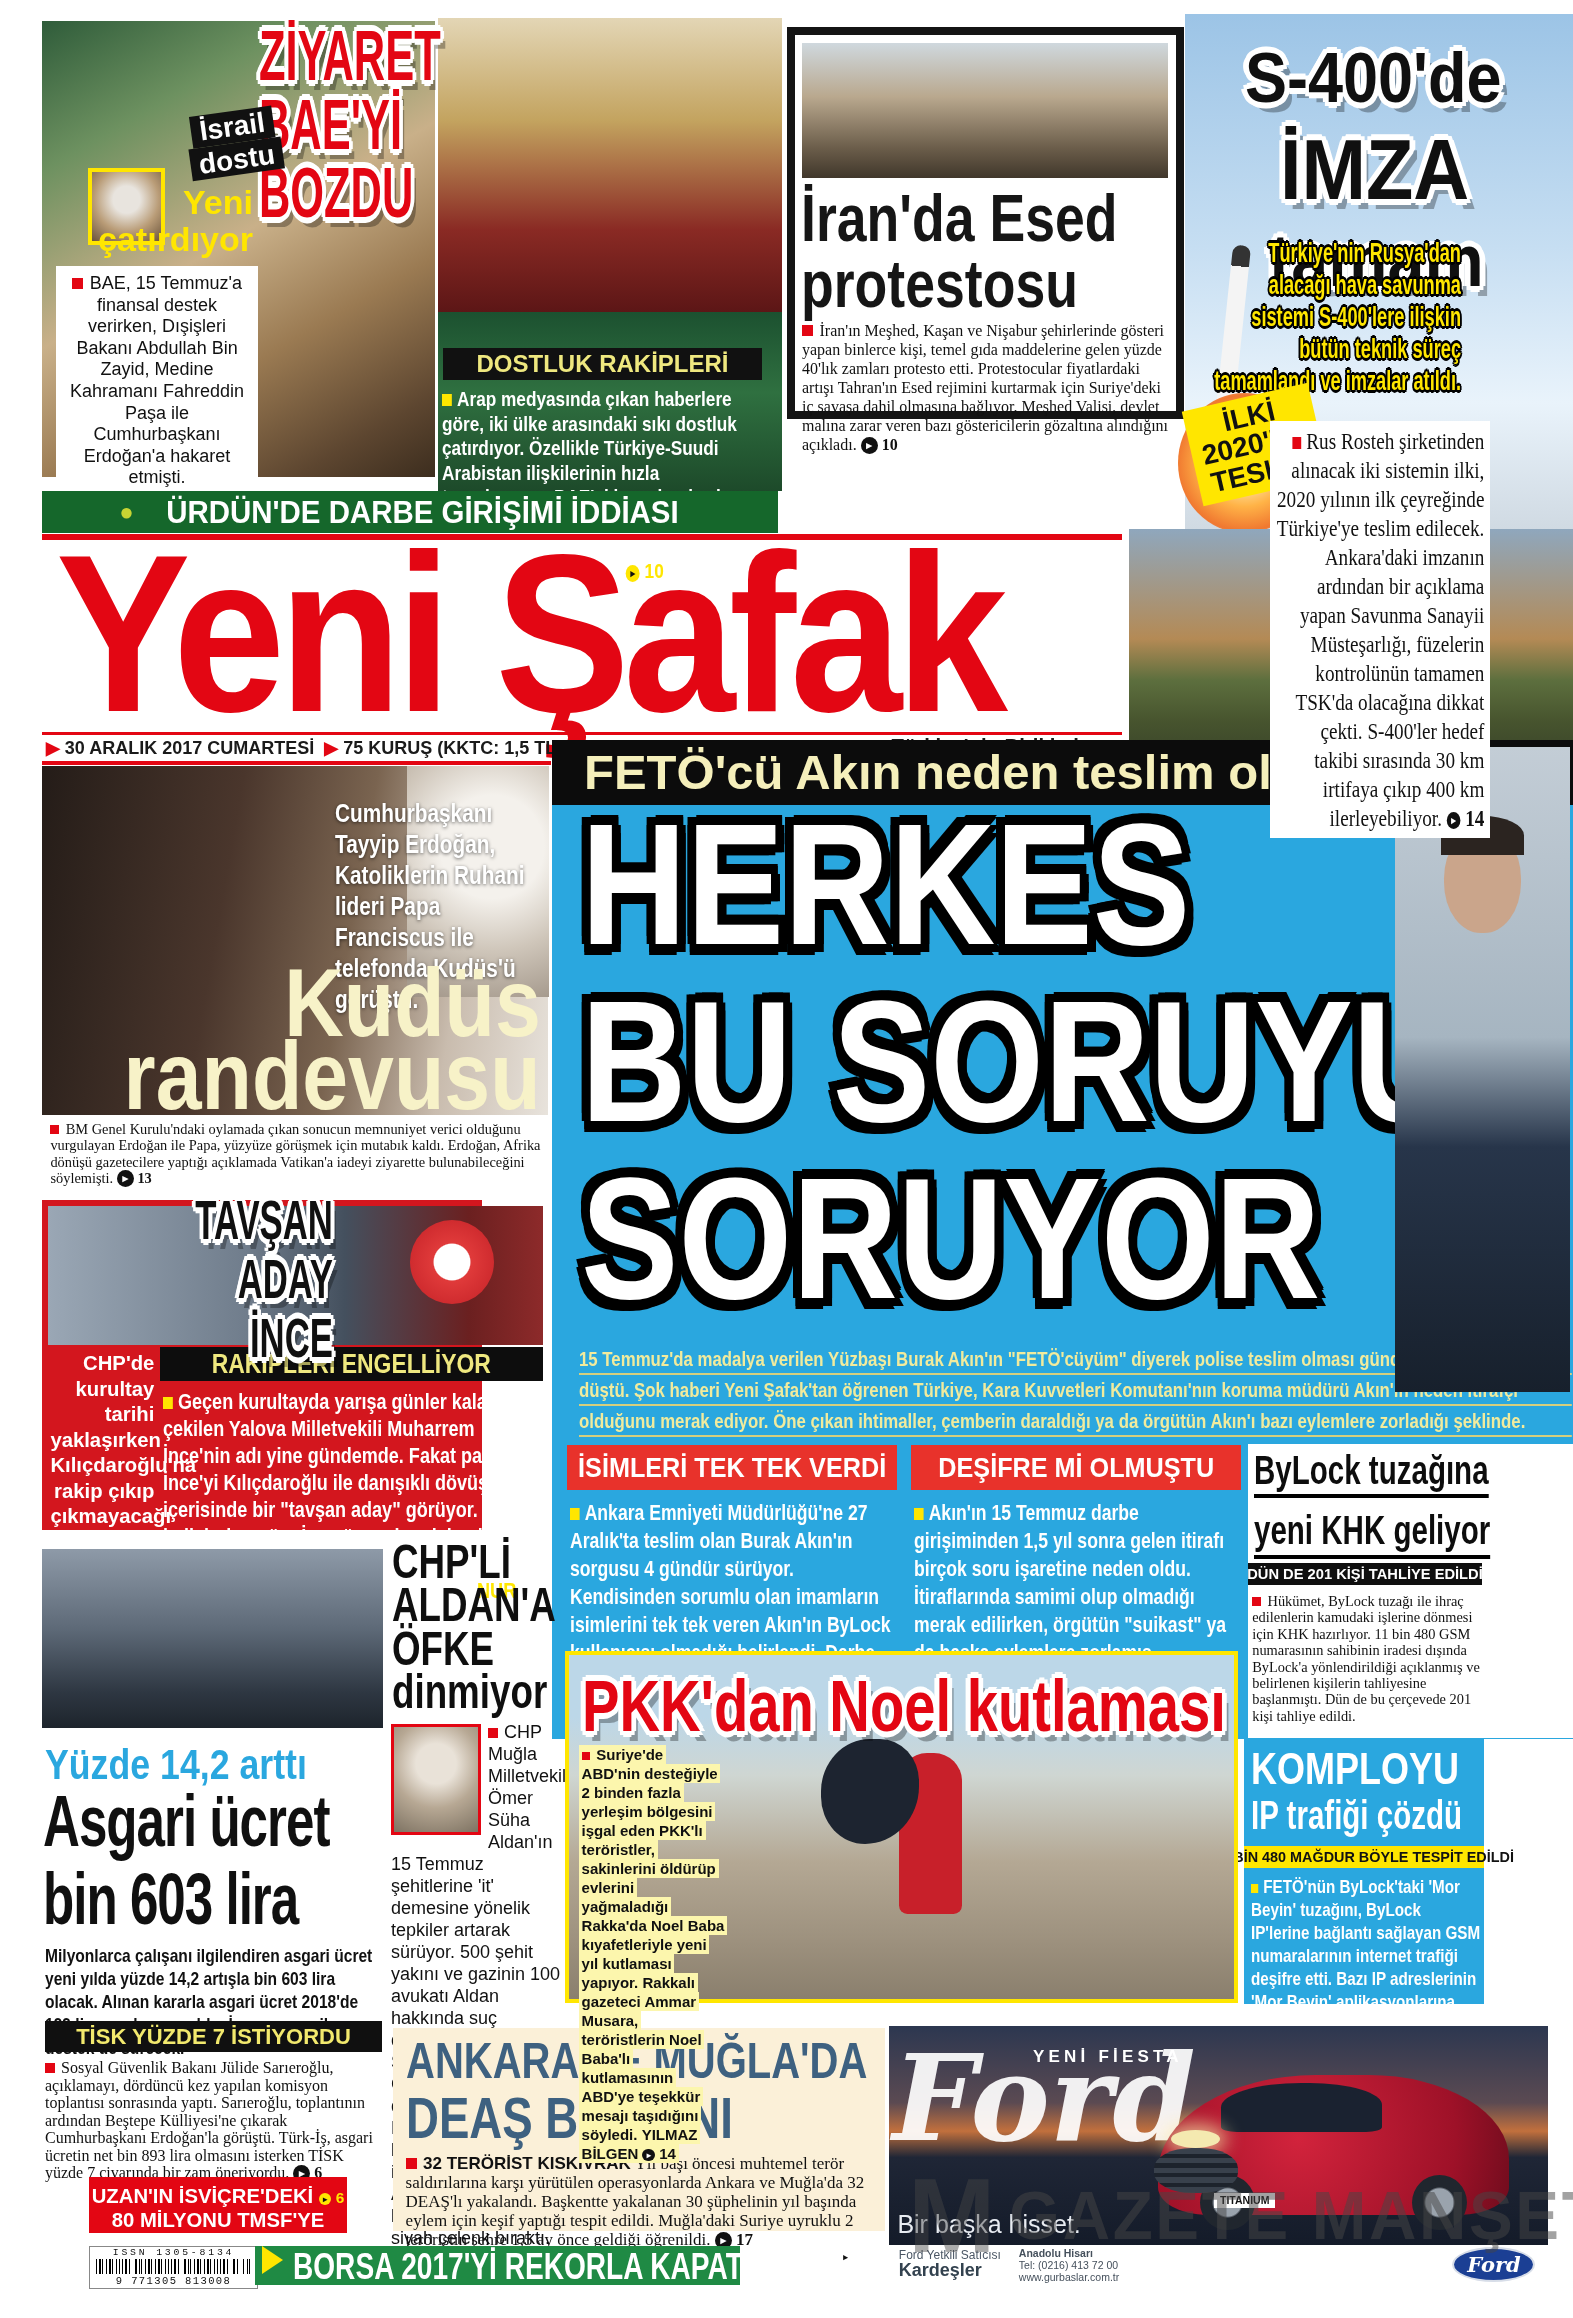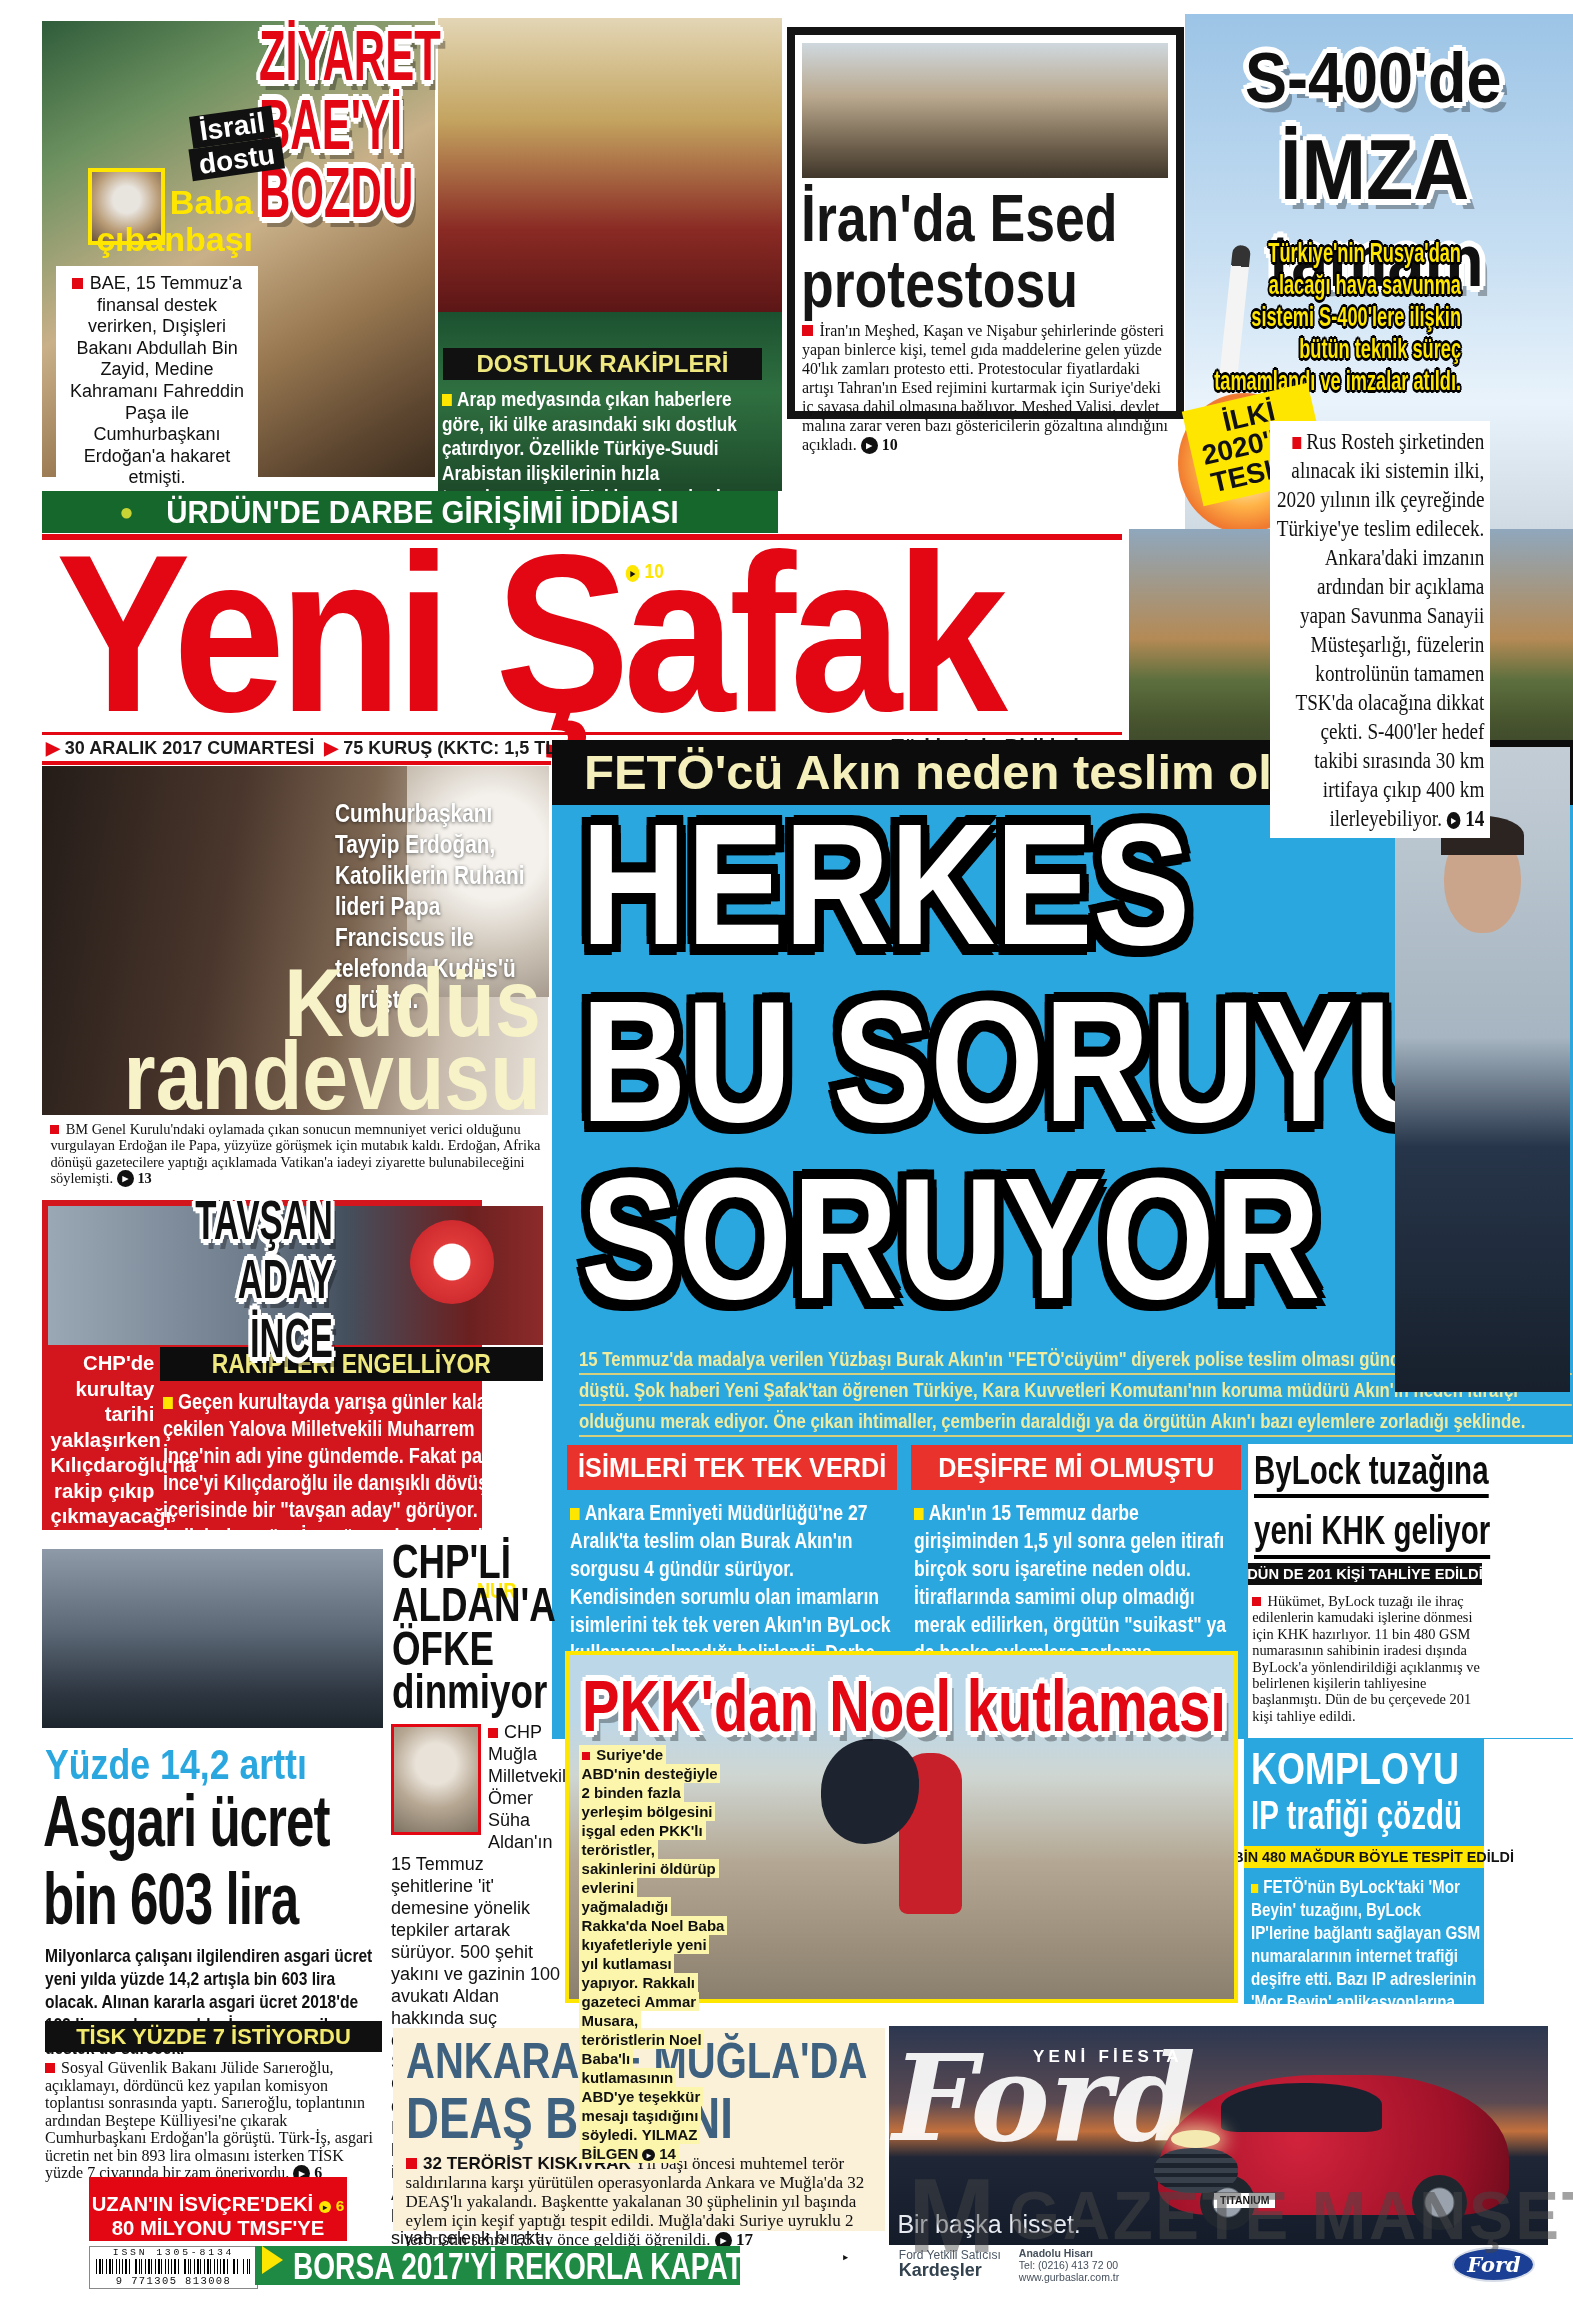--- a/index.html
+++ b/index.html
@@ -38,21 +38,21 @@
   <div class="hl ow" style="left:259px;top:90px;font-size:70px;color:#e30613;transform:scaleX(.62)">BAE'Yİ</div>
   <div class="hl ow" style="left:259px;top:158px;font-size:70px;color:#e30613;transform:scaleX(.62)">BOZDU</div>
 
   <div class="abs" style="left:188px;top:111px;transform:rotate(-8deg);font-weight:900;font-size:28px;color:#fff;line-height:1.05;text-align:center">
     <span style="background:#111;padding:1.4px 8.4px;display:inline-block">İsrail</span><br>
     <span style="background:#111;padding:1.4px 8.4px;display:inline-block">dostu</span>
   </div>
 
   <div class="photo" style="left:88px;top:168px;width:69px;height:69px;border:4.2px solid #ffe600;background:radial-gradient(circle at 50% 40%,#e8e4de 25%,#b99c77 60%,#6b543b)"></div>
 
-  <div class="abs" style="left:41px;top:184px;width:212px;text-align:right;font-weight:900;font-size:34px;line-height:1.08;color:#ffe600">Baba çıbanbaşı</div>
+  <div class="abs" style="left:41px;top:184px;width:212px;text-align:right;font-weight:900;font-size:34px;line-height:1.08;color:#ffe600">Yeni çatırdıyor</div>
 
   <div class="abs" style="left:56px;top:266px;width:191px;background:#fff;padding:7px 5.6px;font-size:18px;font-weight:400;line-height:1.2;text-align:center">
     <span class="sqR"></span><span>BAE, 15 Temmuz'a finansal destek verirken, Dışişleri Bakanı Abdullah Bin Zayid, Medine Kahramanı Fahreddin Paşa ile Cumhurbaşkanı Erdoğan'a hakaret etmişti.</span>
   </div>
 
   <div class="strip" style="left:443px;top:348px;width:319px;height:32px;background:#111;color:#efe87f;font-size:24px">
     <span>DOSTLUK RAKİPLERİ</span>
   </div>
 
   <div class="bodytxt" style="left:442px;top:387px;width:393px;transform:scaleX(.82);font-size:21px;line-height:1.17;color:#fff">
@@ -209,21 +209,21 @@
   <div class="bodytxt" style="left:45px;top:1944px;width:415px;transform:scaleX(.82);font-size:19px;line-height:23px;color:#111;font-weight:900">
     <span>Milyonlarca çalışanı ilgilendiren asgari ücret yeni yılda yüzde 14,2 artışla bin 603 lira olacak. Alınan kararla asgari ücret 2018'de 199 lira zamlanmış oldu. İşverene verilen destek de sürecek.</span></div>
   <div class="strip" style="left:45px;top:2021px;width:337px;height:31px;background:#101010;color:#f2e96d;font-size:22px">
     <span>TİSK YÜZDE 7 İSTİYORDU</span>
     </div>
   <div class="abs serif" style="left:45px;top:2059px;width:338px;font-size:16px;line-height:17.5px">
     <span class="sqR" style="width:9.8px;height:9.8px"></span><span>Sosyal Güvenlik Bakanı Jülide Sarıeroğlu, açıklamayı, dördüncü kez yapılan komisyon toplantısı sonrasında yaptı. Sarıeroğlu, toplantının ardından Beştepe Külliyesi'ne çıkarak Cumhurbaşkanı Erdoğan'la görüştü. Türk-İş, asgari ücretin net bin 893 lira olmasını isterken TİSK yüzde 7 civarında bir zam öneriyordu.</span>
     <span class="pref"><span class="pc">▸</span> <span class="pn">6</span></span>
   </div>
 
-  <div class="abs" style="left:89px;top:2177px;width:258px;height:48px;background:#e30613;color:#fff;font-weight:900;font-size:20.3px;text-align:center;line-height:23px;padding-top:16px">
+  <div class="abs" style="left:89px;top:2177px;width:258px;height:48px;background:#e30613;color:#fff;font-weight:900;font-size:20.3px;text-align:center;line-height:23px;padding-top:8px">
     <div><span>UZAN'IN İSVİÇRE'DEKİ</span>
       <span class="pref gold" style="font-size:15.4px"><span class="pc" style="width:12.6px;height:12.6px;line-height:12.6px;font-size:8.4px">▸</span> <span class="pn">6</span></span></div>
     <div>80 MİLYONU TMSF'YE GEÇTİ</div>
   </div>
 
   <div class="abs" style="left:89px;top:2246px;width:167px;height:41px;background:#fff;border:1.4px solid #888;text-align:center">
     <div class="mono" style="font-size:9.8px;letter-spacing:2.8px">ISSN 1305-8134</div>
     <div style="margin:0.7px 5.6px;height:15.4px;background:repeating-linear-gradient(90deg,#000 0 1.4px,#fff 1.4px 3.5px,#000 3.5px 4.9px,#fff 4.9px 6.3px,#000 6.3px 7px,#fff 7px 9.8px)"></div>
     <div class="mono" style="font-size:10.5px;letter-spacing:1.4px">9 771305 813008</div>
   </div>

